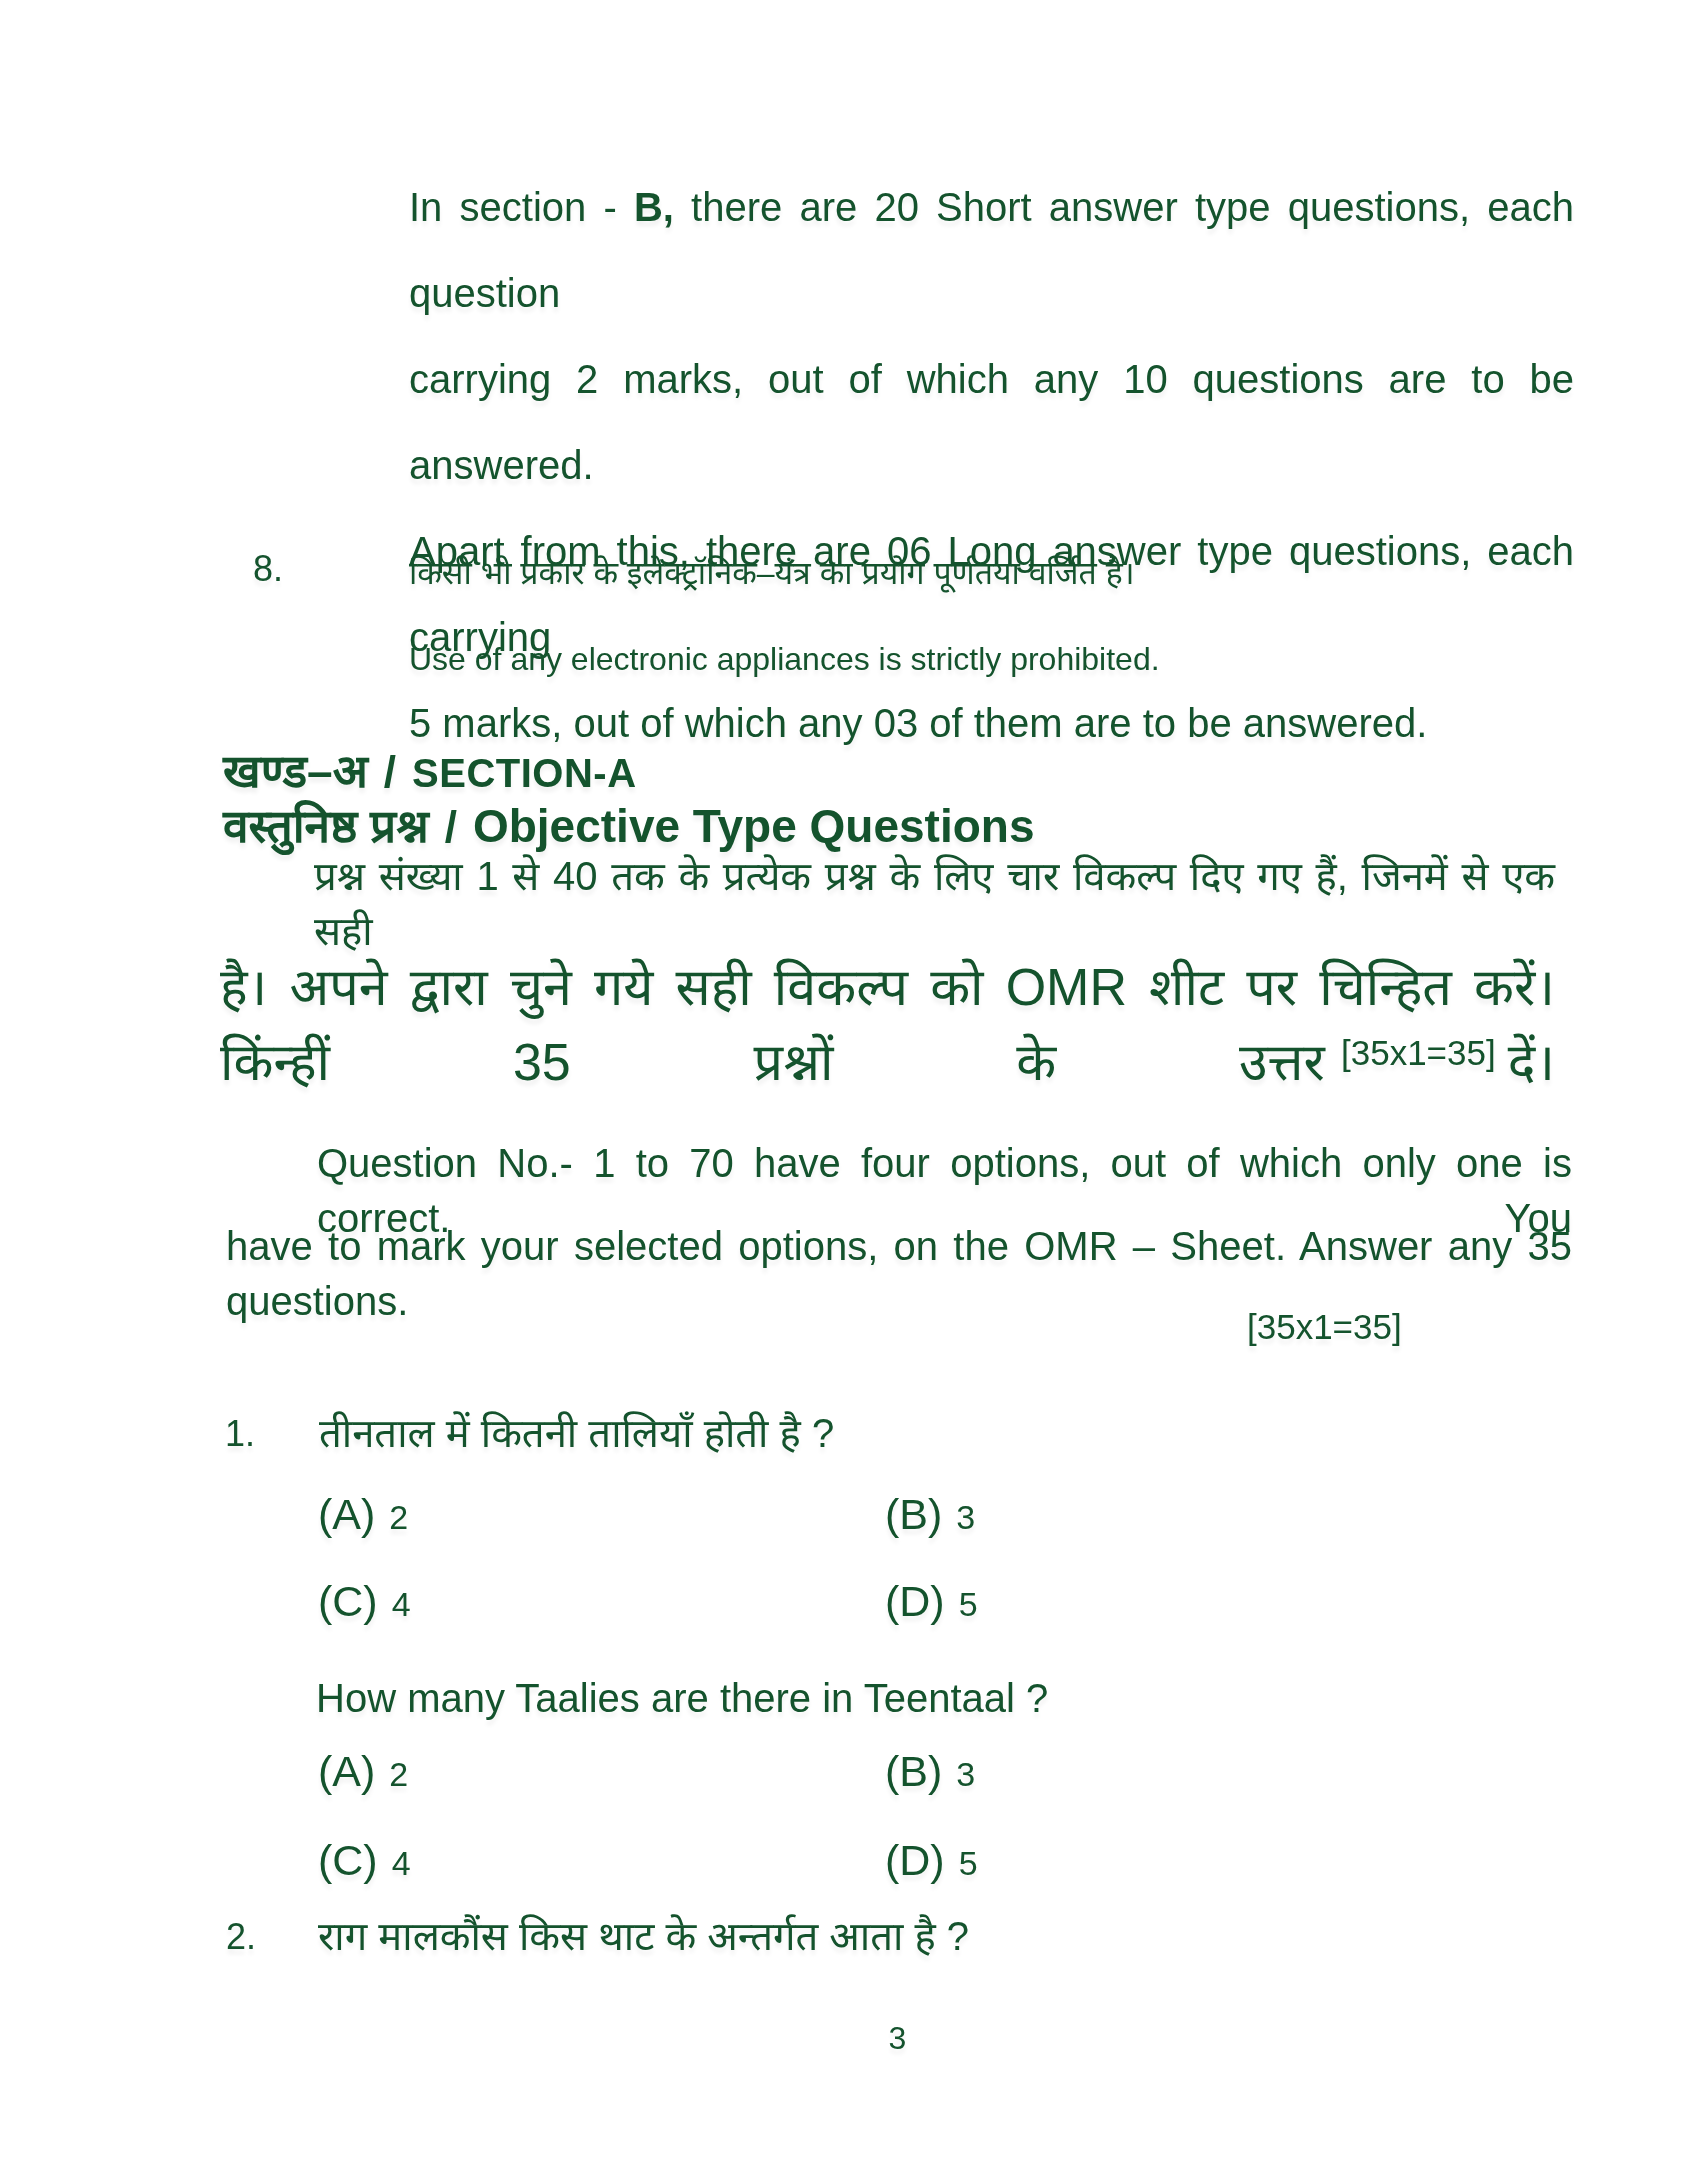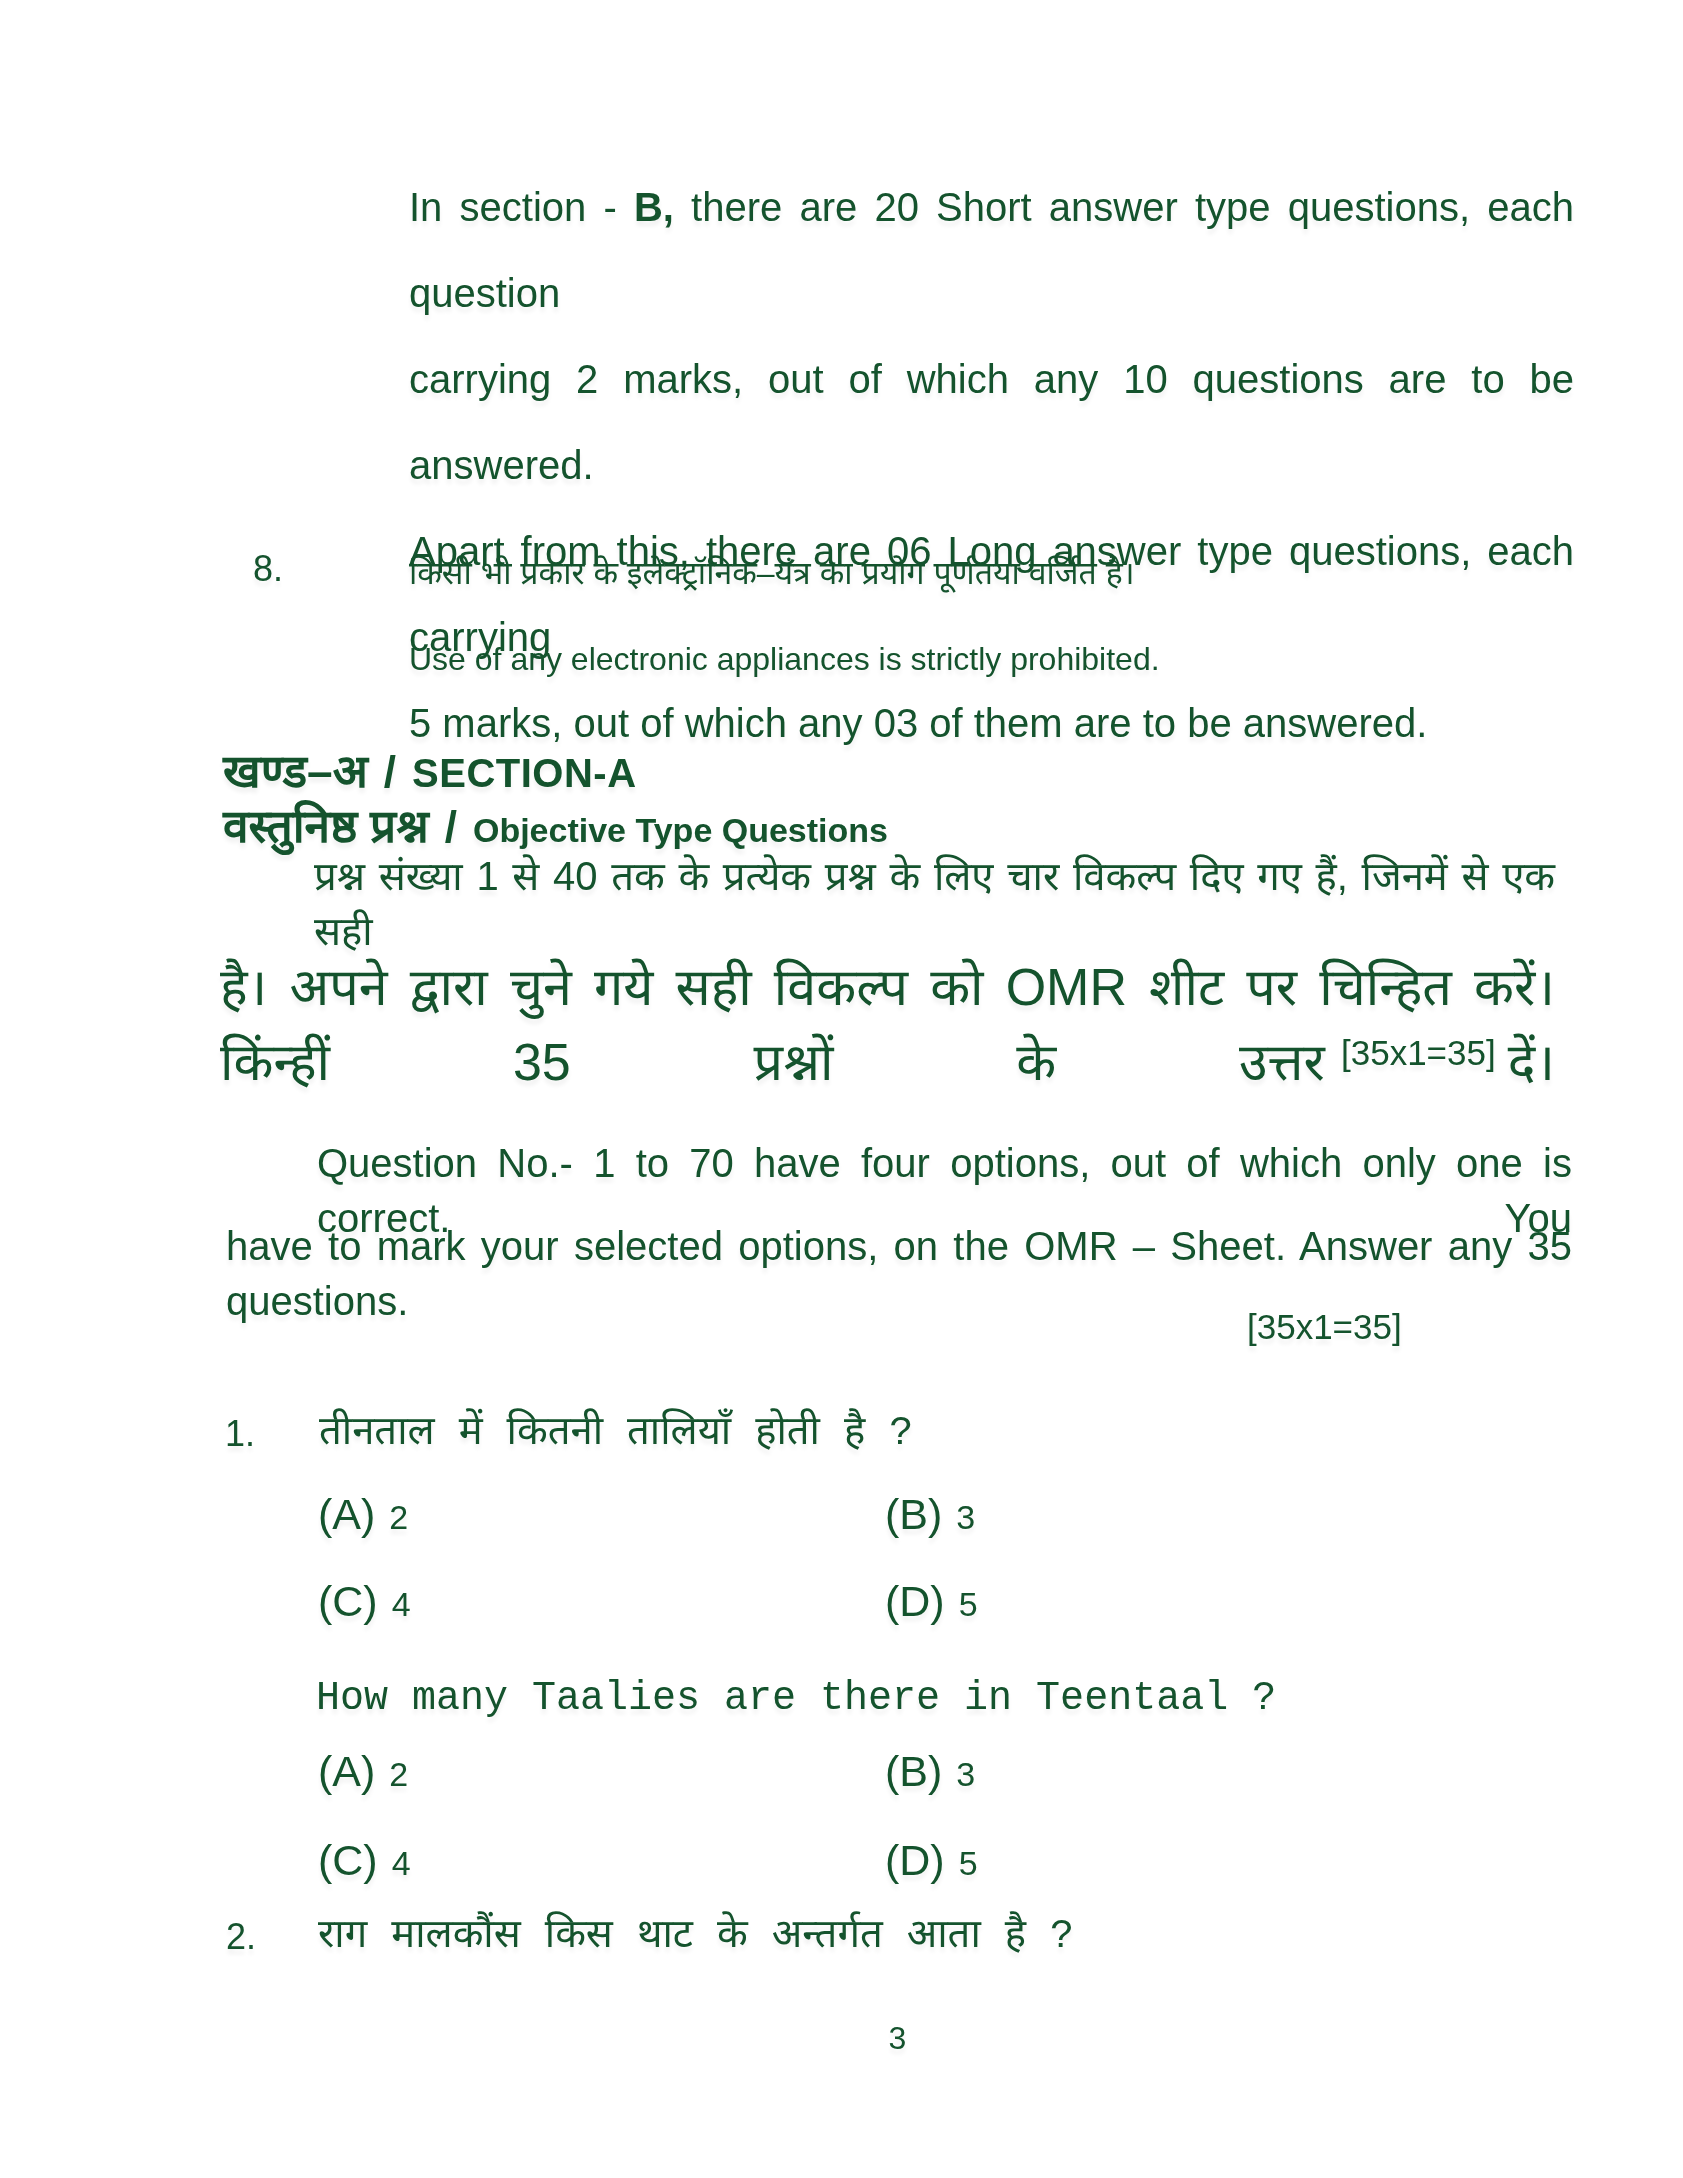--- a/index.html
+++ b/index.html
@@ -26,38 +26,38 @@
   .item8-num { position:absolute; left:253px; top:541px; font-size:36px; line-height:55px; }
   .item8-body { position:absolute; left:409px; top:530px; width:1168px; font-size:32px; line-height:86px; }
 
   
   .heading { position:absolute; left:223px; width:1351px; font-weight:bold; }
   .heading-1 { top:738px; }
   .heading-2 { top:793px; }
   .heading .hindi-part { font-size:46px; }
   .heading .sep { font-size:44px; font-weight:bold; margin:0 16px; }
   .heading-1 .eng-part { font-size:40px; letter-spacing:0.5px; }
-  .heading-2 .eng-part { font-size:34px; }
+  .heading-2 .eng-part { font-size:46px; }
 
   
   .hline1 { position:absolute; left:314px; top:849px; width:1241px; font-size:40px; line-height:55px; }
   .hline2 { position:absolute; left:220px; top:950px; width:1335px; font-size:52px; line-height:75px; }
 
   
   .marks { position:absolute; font-size:35px; line-height:55px; }
   .marks-1 { left:1341px; top:1025px; }
   .marks-2 { left:1247px; top:1299px; }
 
   
   .eline1 { position:absolute; left:317px; top:1136px; width:1255px; font-size:40px; line-height:55px; }
   .eline2 { position:absolute; left:226px; top:1219px; width:1346px; font-size:40px; line-height:55px; }
 
   
   .qnum  { position:absolute; font-size:36px; line-height:55px; }
-  .qtext { position:absolute; font-size:40px; line-height:55px;font-family:Liberation Mono, monospace; }
+  .qtext { position:absolute; font-size:40px; line-height:55px; }
   .q1-num  { left:225px; top:1406px; }
   .q1-hi   { left:319px; top:1406px; }
   .q1-en   { left:316px; top:1671px; }
   .q2-num  { left:226px; top:1909px; }
   .q2-hi   { left:318px; top:1909px; }
 
   .opt { position:absolute; display:flex; align-items:baseline; gap:14px; }
   .opt .olabel { font-size:43px; }
   .opt .oval   { font-size:34px; }
   .opt-a1 { left:318px; top:1490px; }

